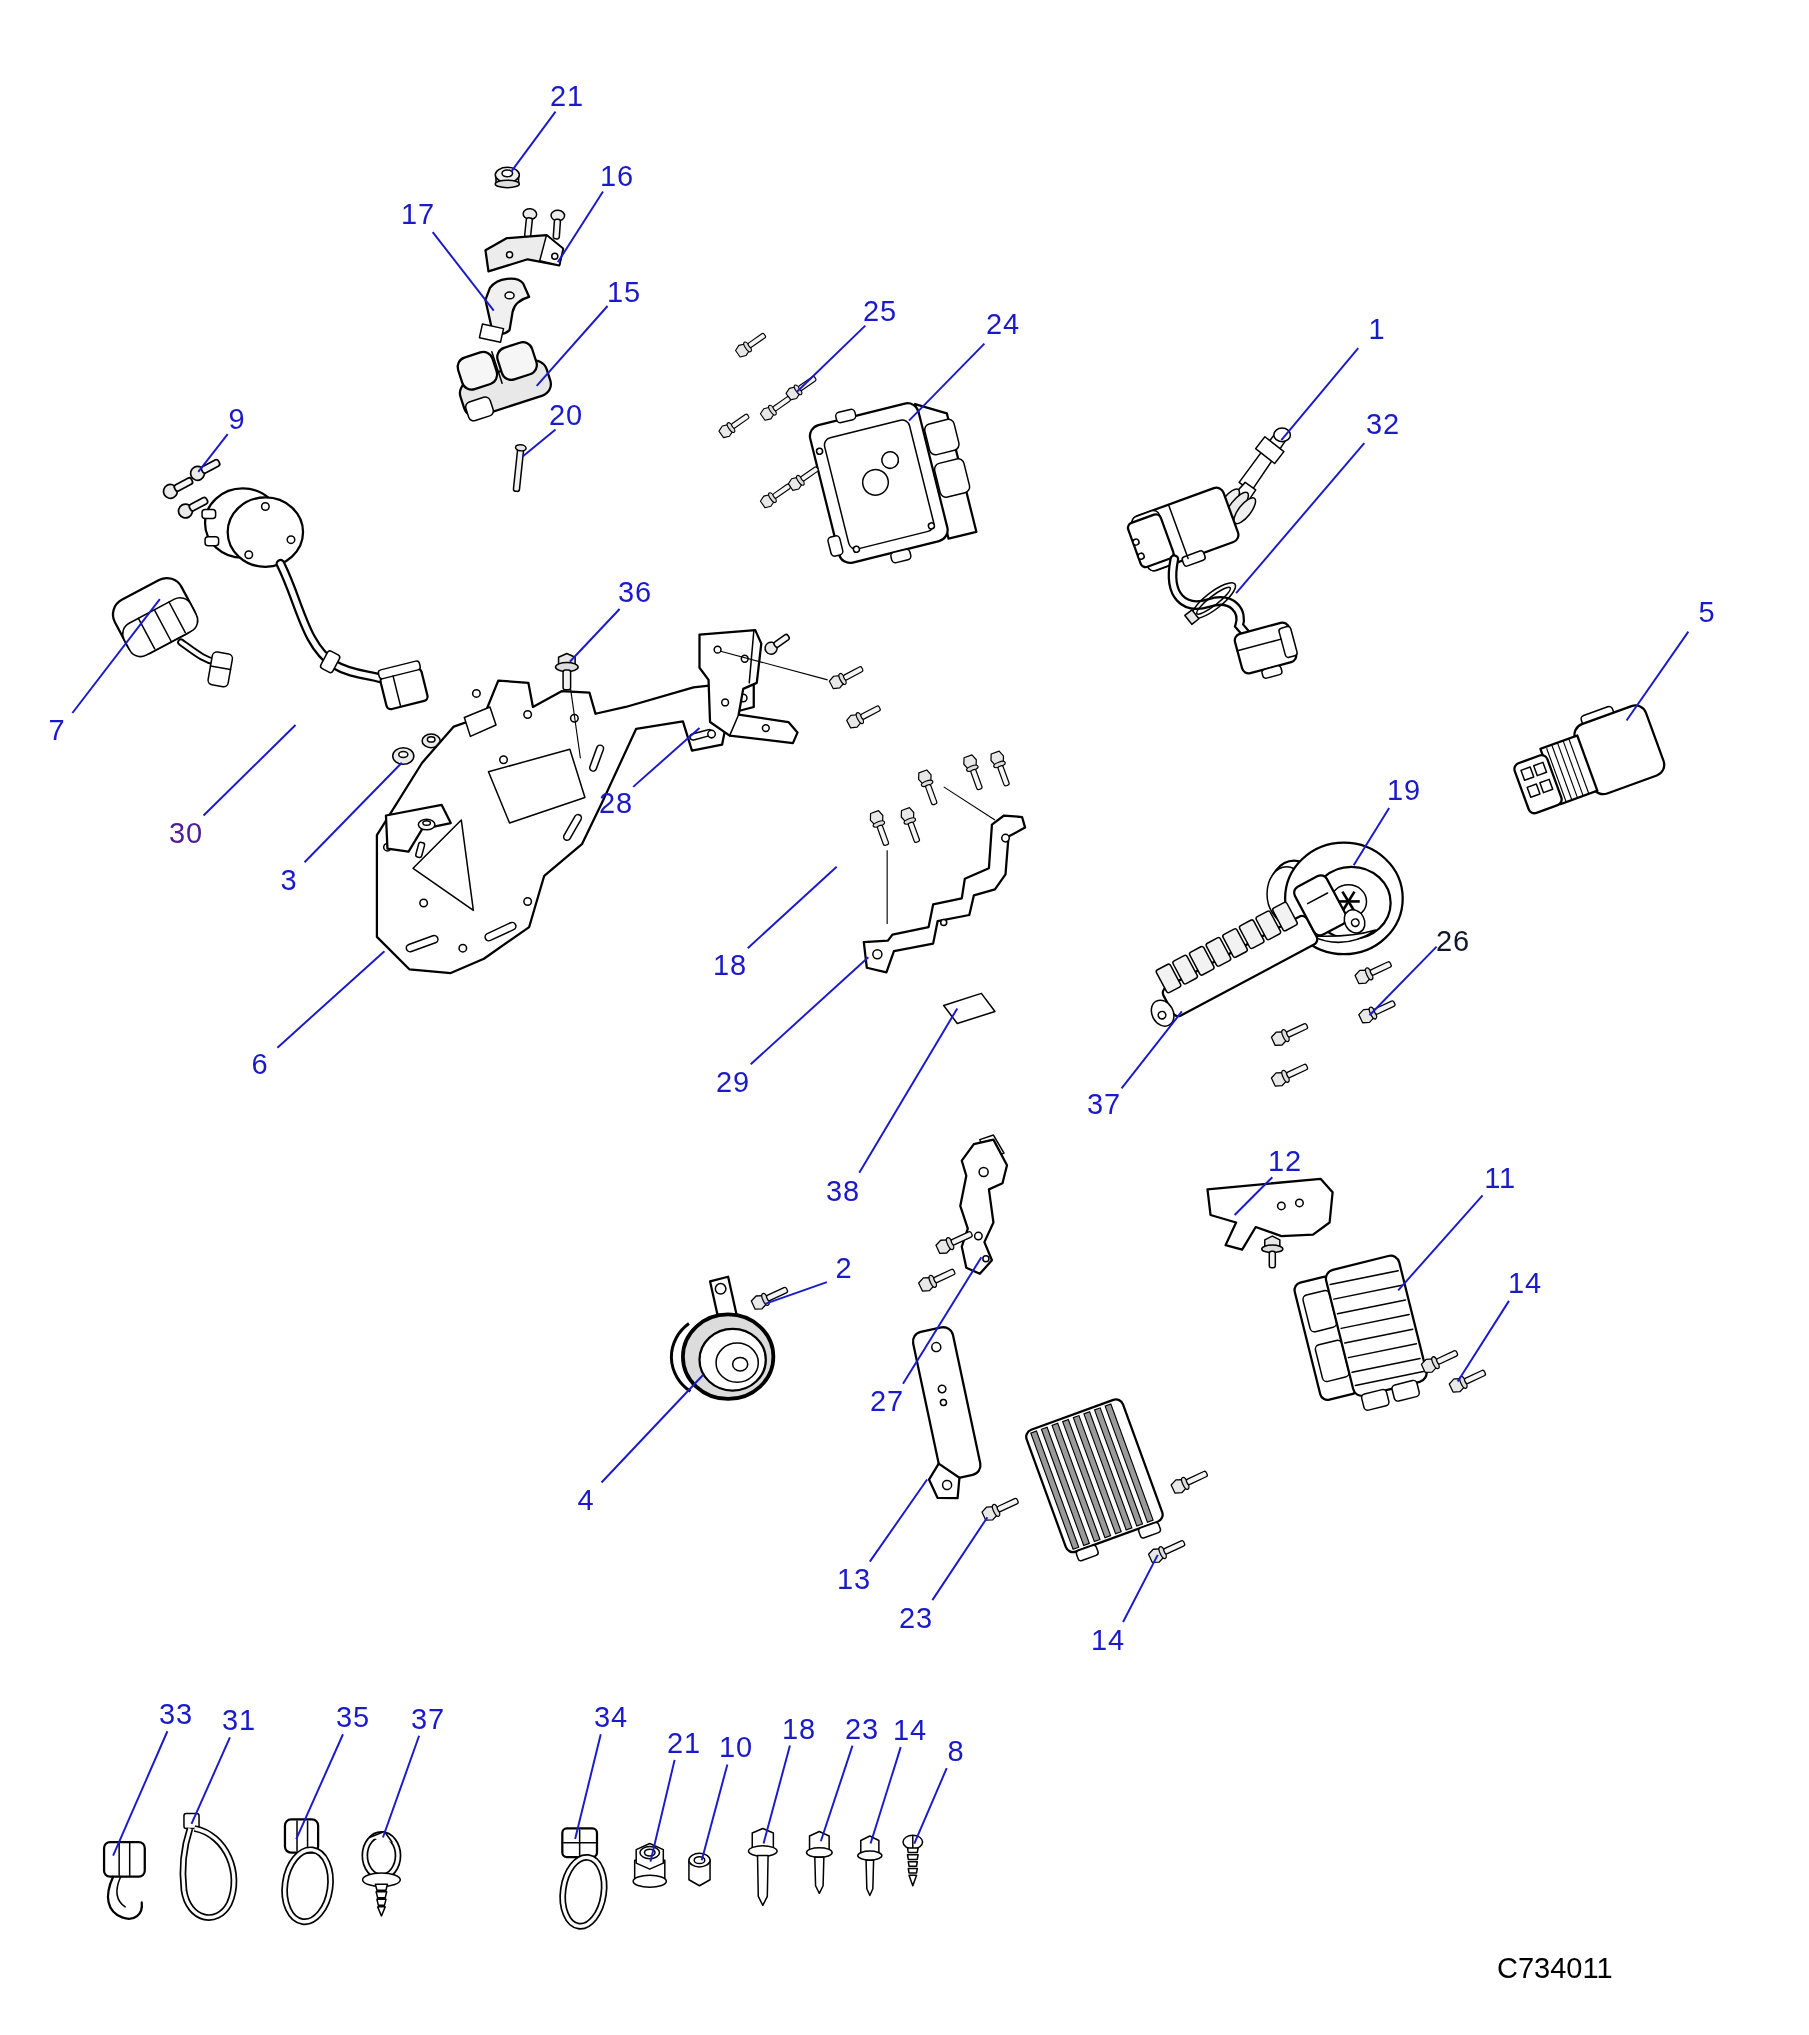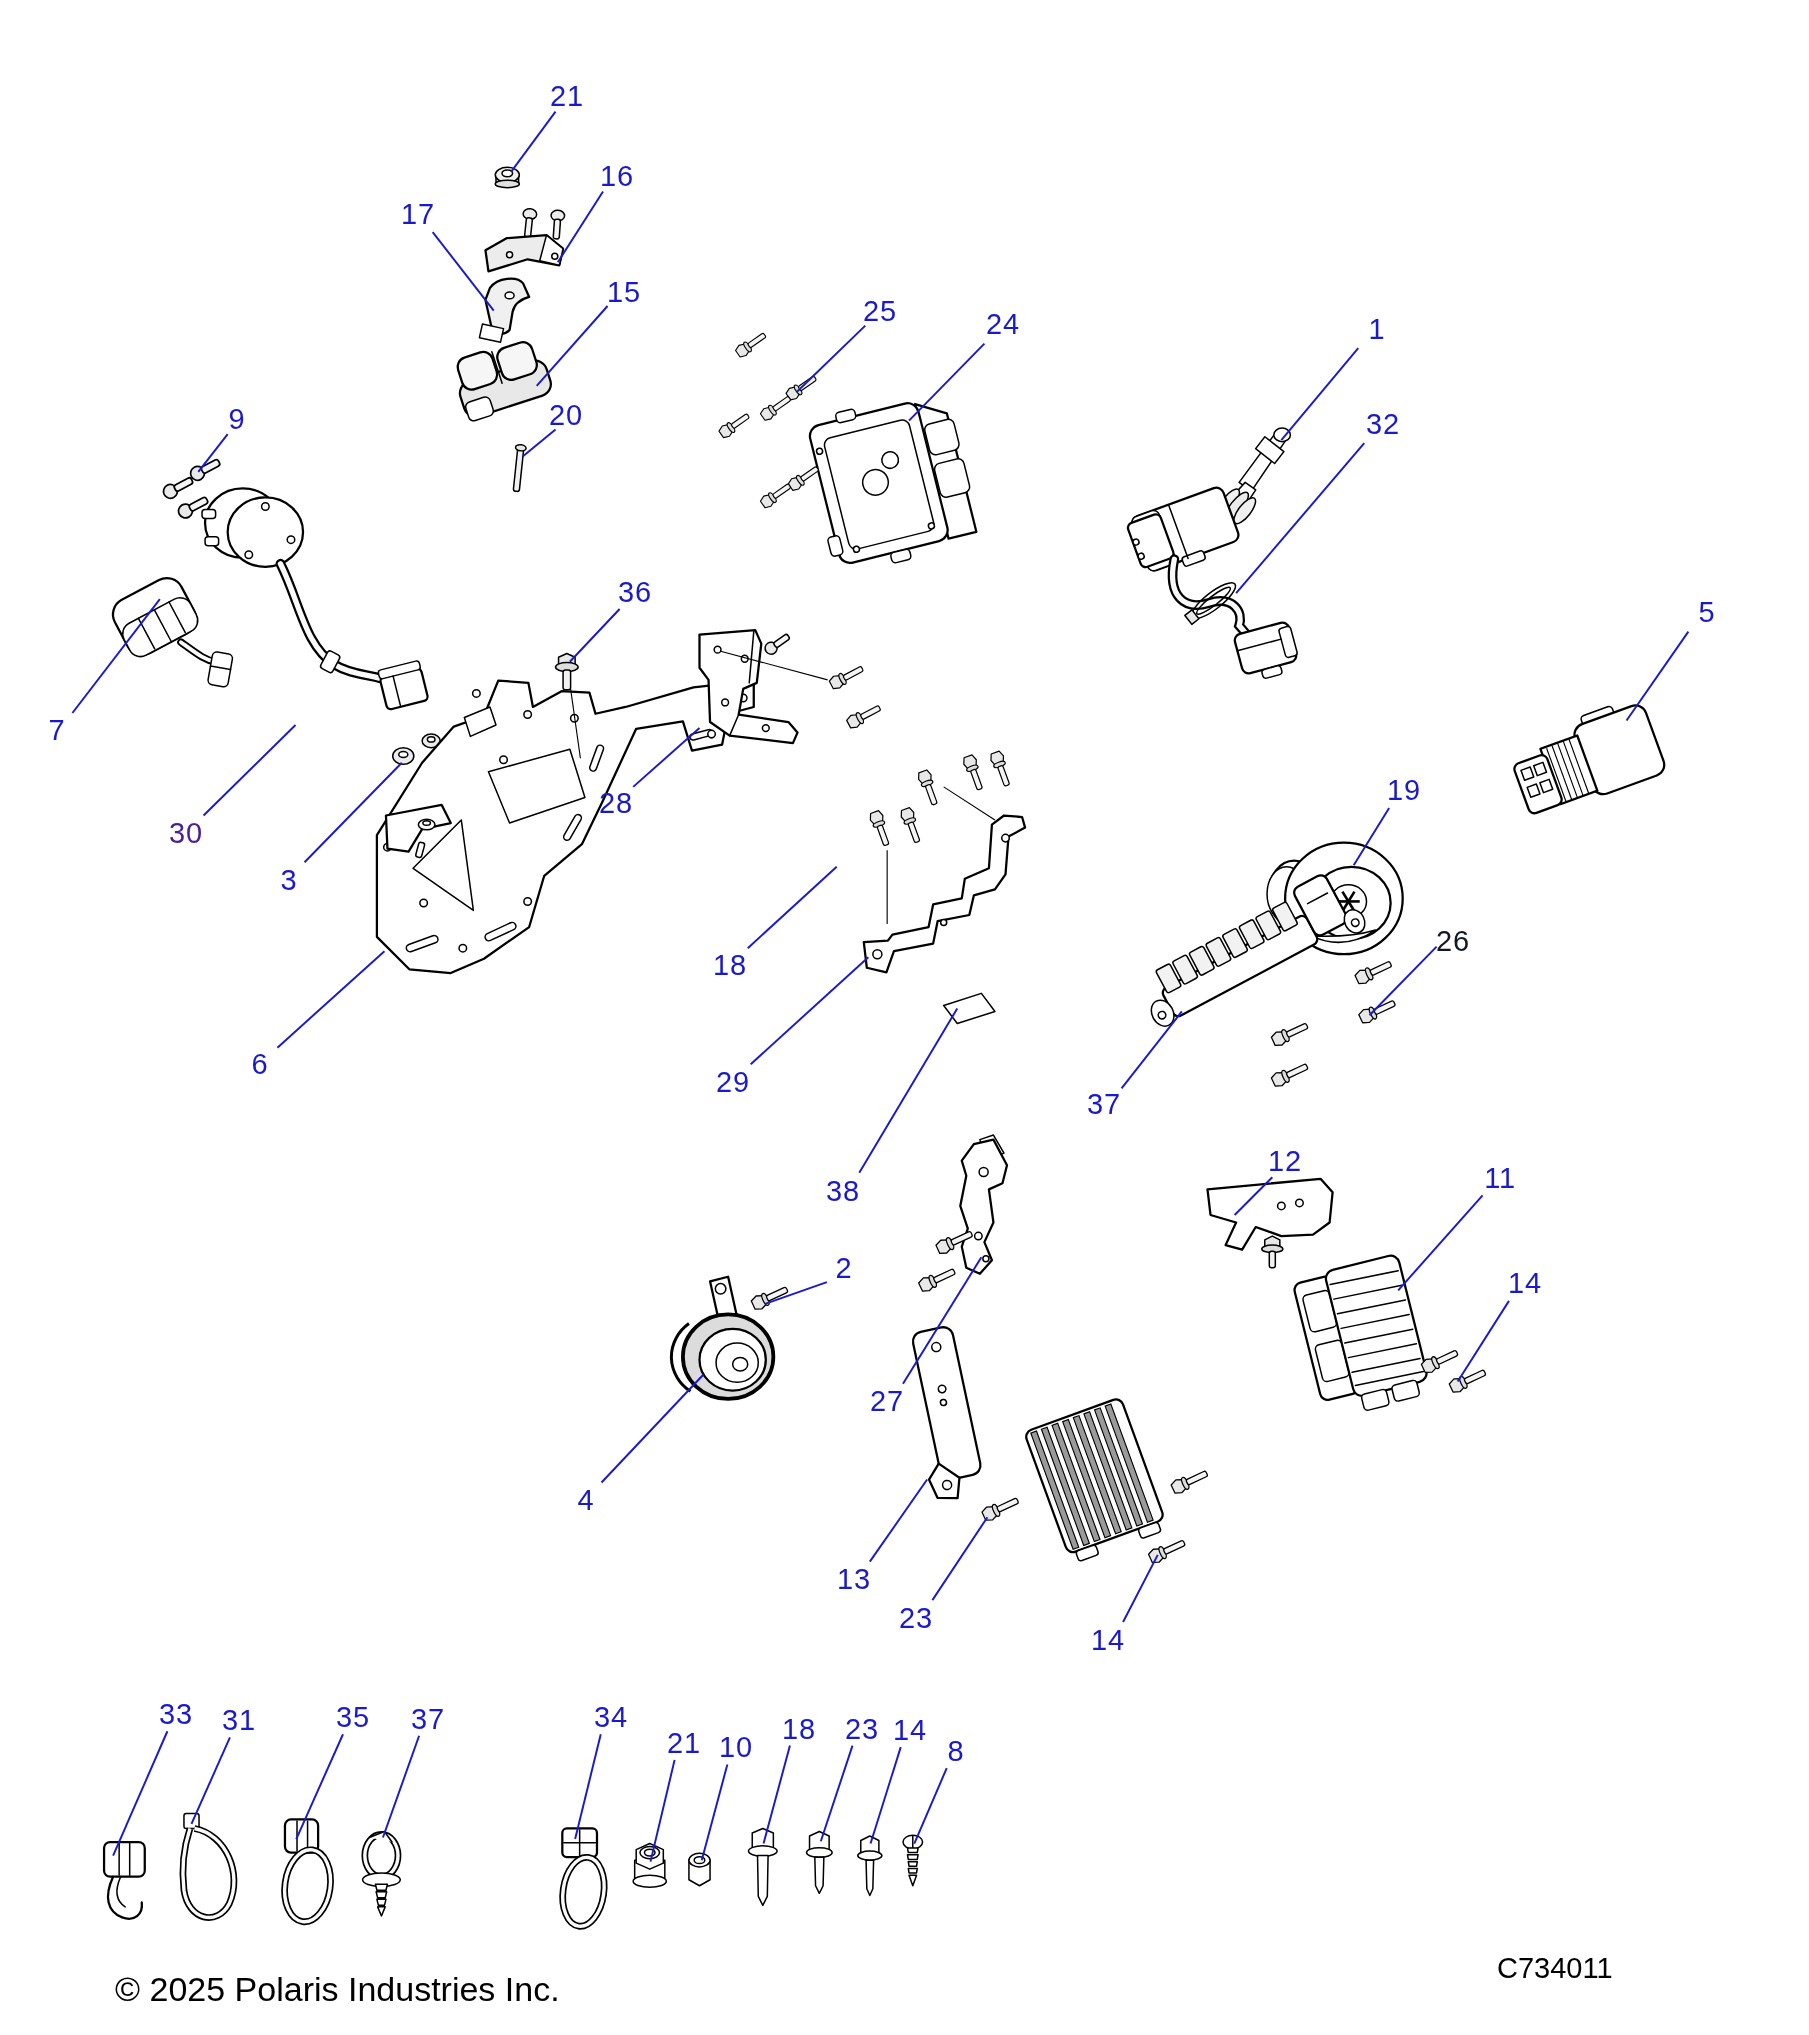--- a/index.html
+++ b/index.html
@@ -561,17 +561,16 @@
       <div class="callout" style="left: 428px; top: 1719px; color: rgb(26, 26, 203);">37</div>
       <div class="callout" style="left: 611px; top: 1717px; color: rgb(26, 26, 203);">34</div>
       <div class="callout" style="left: 684px; top: 1743px; color: rgb(26, 26, 203);">21</div>
       <div class="callout" style="left: 736px; top: 1747px; color: rgb(26, 26, 203);">10</div>
       <div class="callout" style="left: 799px; top: 1729px; color: rgb(26, 26, 203);">18</div>
       <div class="callout" style="left: 862px; top: 1729px; color: rgb(26, 26, 203);">23</div>
       <div class="callout" style="left: 910px; top: 1730px; color: rgb(26, 26, 203);">14</div>
       <div class="callout" style="left: 956px; top: 1751px; color: rgb(26, 26, 203);">8</div>
     </div>
 
-<div class="footer-copyright">© 2025 Polaris Industries Inc.</div>
 <div class="footer-code">C734011</div>
 
 </div>
 
 
 </body></html>

